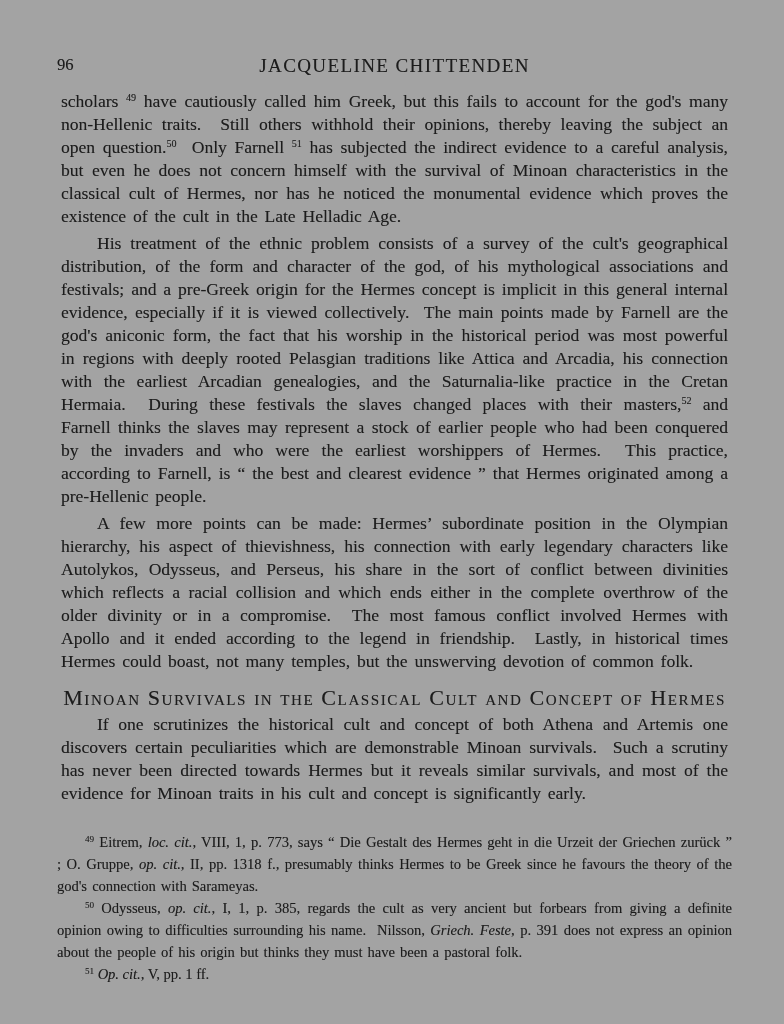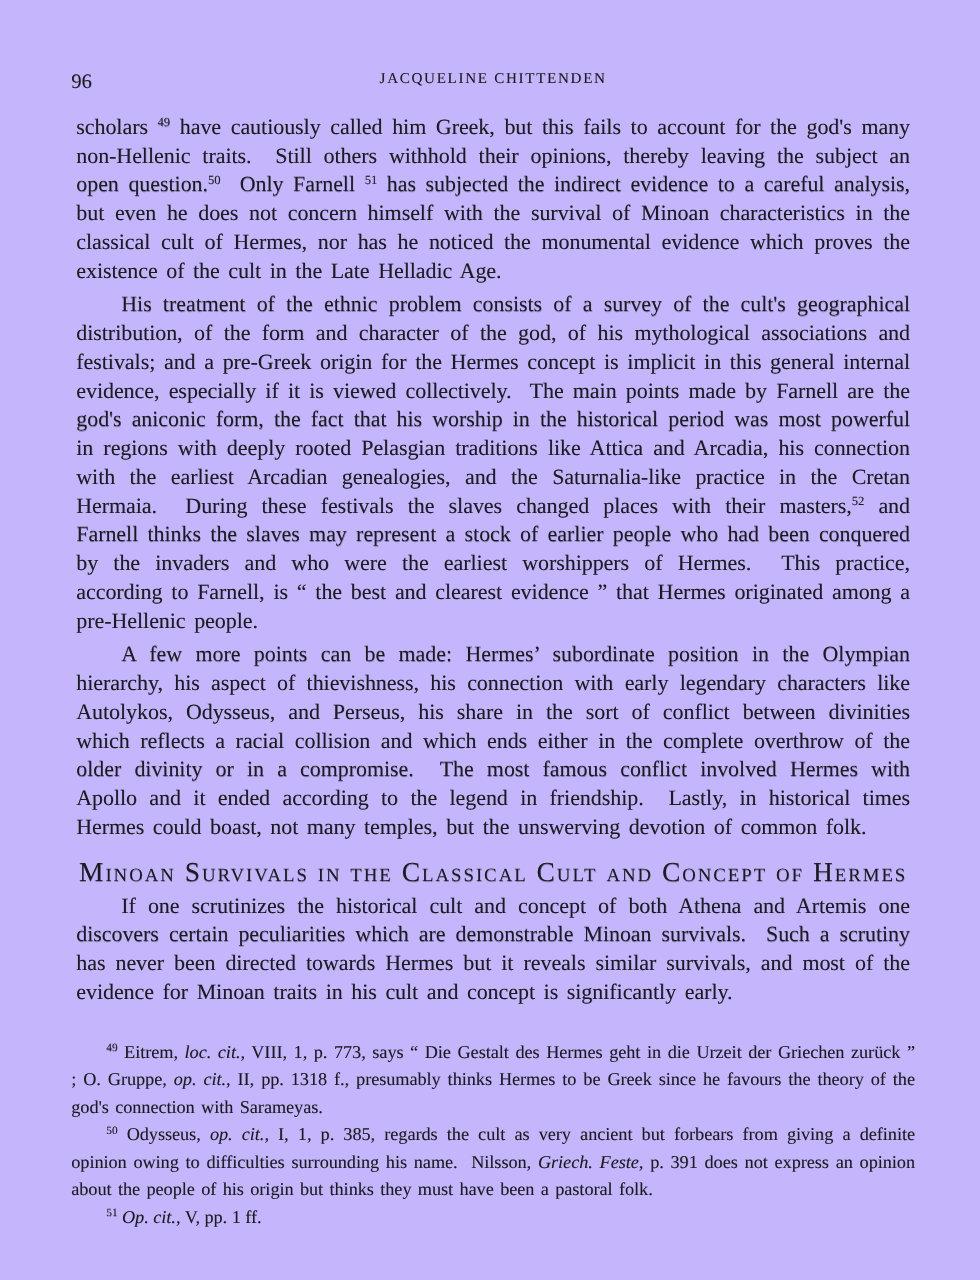--- a/index.html
+++ b/index.html
@@ -5,21 +5,21 @@
   html, body {
     margin: 0;
     padding: 0;
     background: #ffffff;
   }
   .page {
     position: relative;
     width: 784px;
     height: 1024px;
     box-sizing: border-box;
-    background: #c4b5fd;
+    background: #a3a3a3;
     color: #1c1c1c;
     font-family: "Liberation Serif", serif;
     padding: 55px 52px 0 57px;
     overflow: hidden;
     text-shadow: 0.25px 0.25px 0 rgba(20,20,20,0.35);
   }
   .running-header {
     position: relative;
     height: 20px;
     margin-bottom: 15px;
@@ -29,21 +29,21 @@
     left: 0;
     top: 0;
     font-size: 16.5px;
   }
   .running-head {
     position: absolute;
     left: 0;
     right: 0;
     top: 0;
     text-align: center;
-    font-size: 12px;
+    font-size: 19px;
     letter-spacing: 1.4px;
   }
   .para {
     margin: 4px;
     text-align: justify;
     font-size: 17.5px;
     line-height: 23px;
     word-spacing: 2.5px;
     white-space: pre-wrap;
   }

